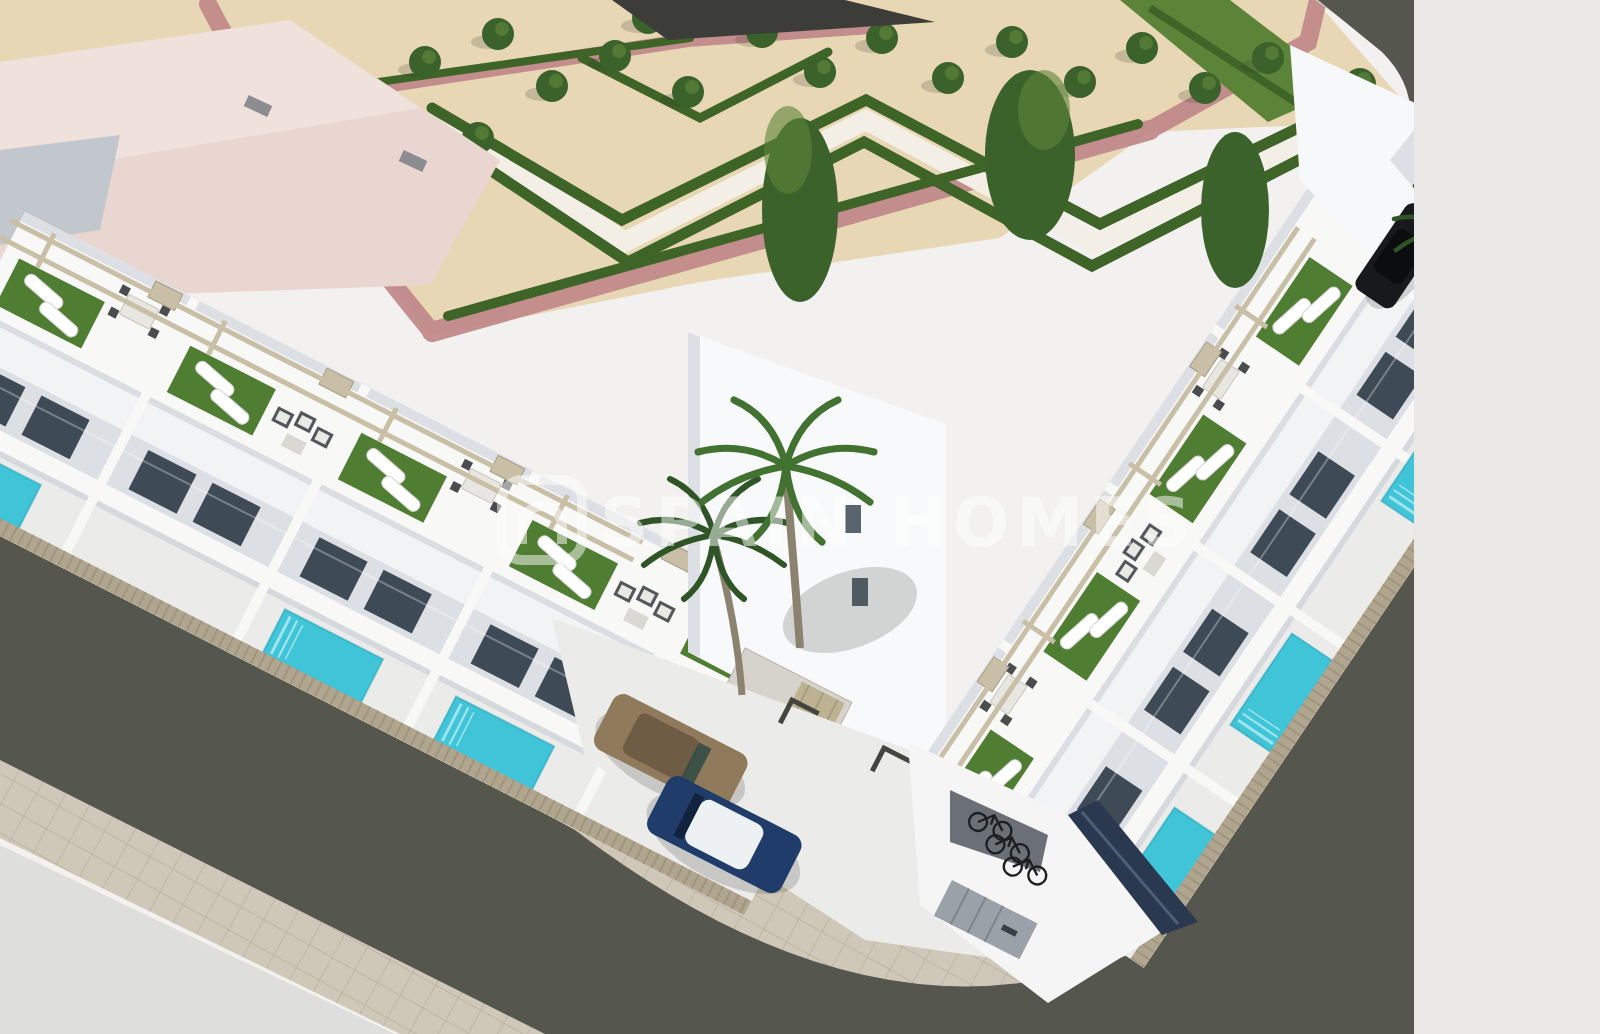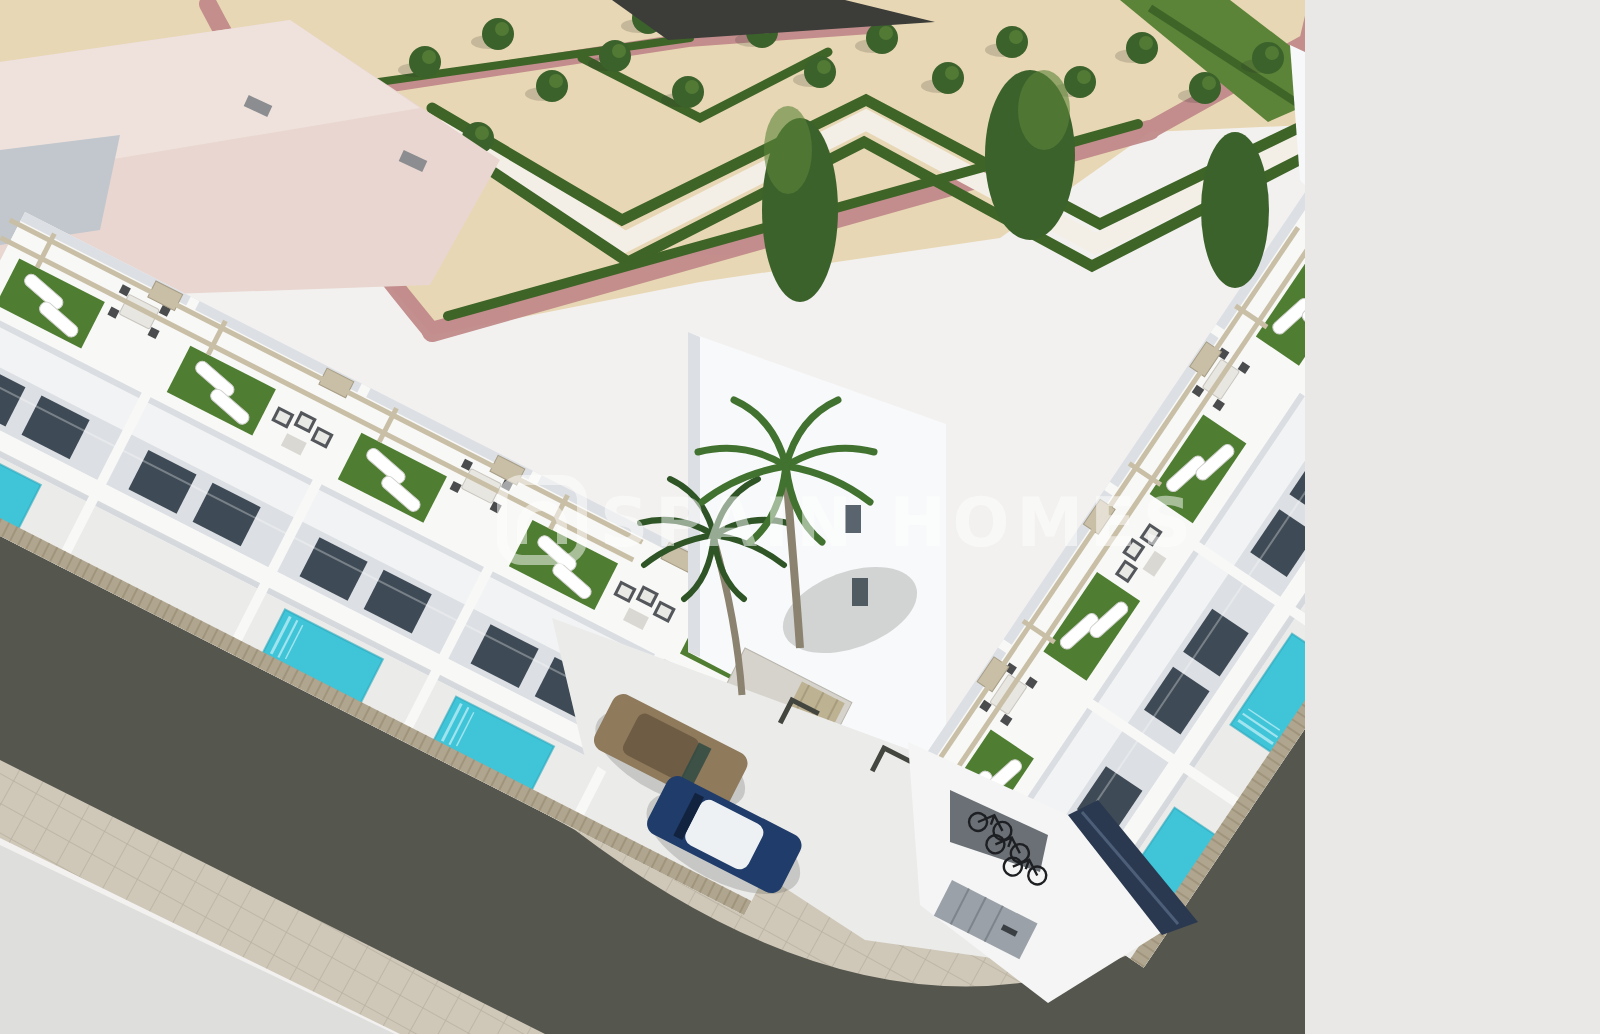--- a/index.html
+++ b/index.html
@@ -1,16 +1,16 @@
 <!DOCTYPE html>
 <html style="--c-base: #f2f1ef; --c-sand: #e8d7b4; --c-park_path_pink: #c18a8a; --c-walk_white: #f4efe6; --c-hedge: #3f6428; --c-tree: #3c622c; --c-tree_light: #5c8438; --c-turf: #4f7d31; --c-building_top: #f8f8f6; --c-building_white: #f2f3f4; --c-building_shade: #dcdfe3; --c-building_dark: #c2c7cd; --c-glass: #3e4a55; --c-pool: #3fc4d8; --c-pool_light: #9fe4ee; --c-asphalt: #55564e; --c-sidewalk: #cfc8b9; --c-sidewalk_line: #b9b1a0; --c-plot_light: #dededc; --c-plot_stripe: #8a8c90; --c-fence: #b0a58e; --c-fence_slat: #8d8268; --c-pergola: #c9bfa6; --c-car_bronze: #8f7a5c; --c-car_bronze_dark: #6e5c44; --c-car_blue: #203c6a; --c-car_roof: #eef1f4; --c-car_dark: #17191d; --c-bike: #1d1f22; --c-roof_pink: #e9d6d0; --c-roof_pink_light: #efe2dc; --c-dark_band: #3c3d39; --c-concrete: #ebebe9; --c-shadow: rgba(40,42,38,0.18); --c-watermark: #ffffff;"><head>
 <meta charset="utf-8">
 <style>
   html,body{margin:0;padding:0;background:#e9e8e6;}
-  #stage{position:relative;width:1305px;height:1034px;overflow:hidden;
+  #stage{position:relative;width:1414px;height:1034px;overflow:hidden;
          font-family:"DejaVu Sans","Liberation Sans",sans-serif;}
   #stage svg{position:absolute;left:0;top:0;display:block;}
   .wm-text{font-family:"DejaVu Sans","Liberation Sans",sans-serif;
            font-weight:700;font-size:67px;letter-spacing:7px;fill:var(--c-watermark);}
 </style>
 </head>
 <body>
 
 <div id="stage">
 <svg width="1600" height="1034" viewBox="0 0 1600 1034">

